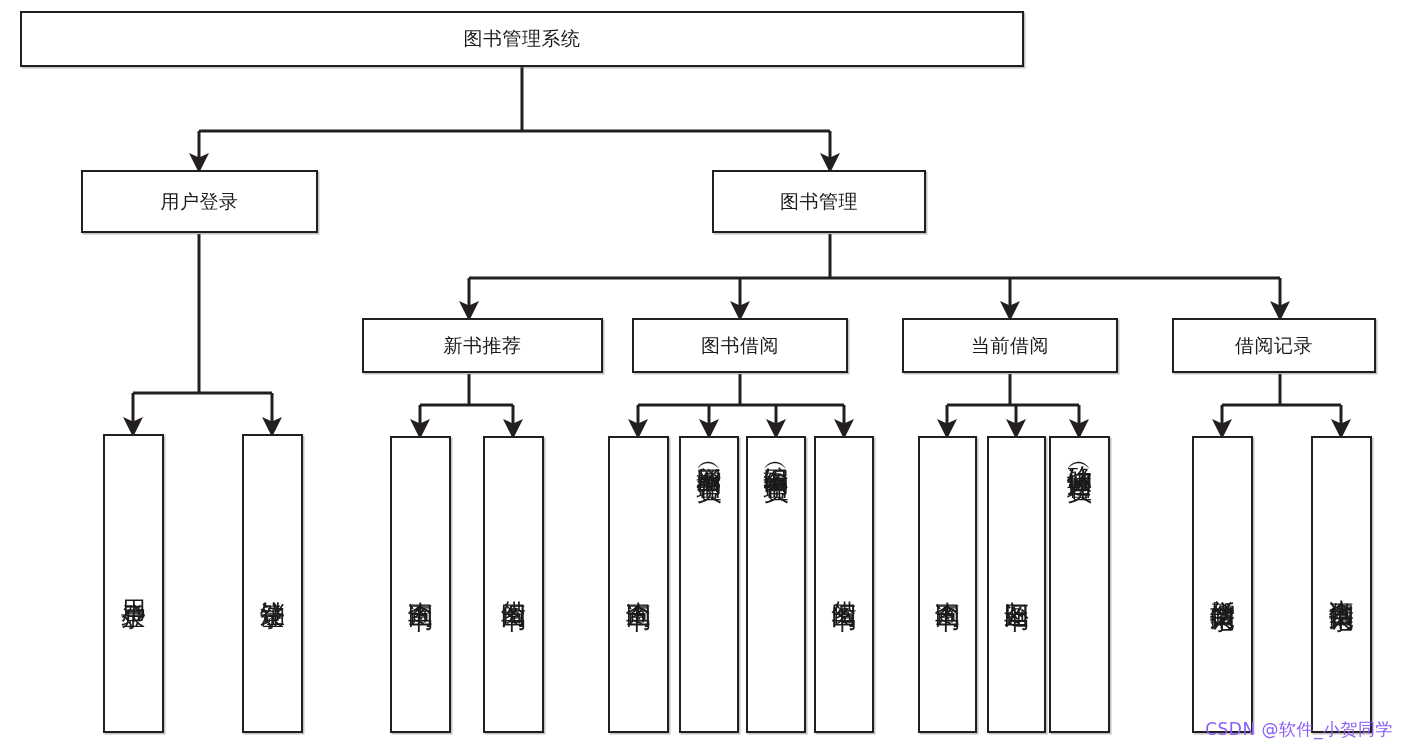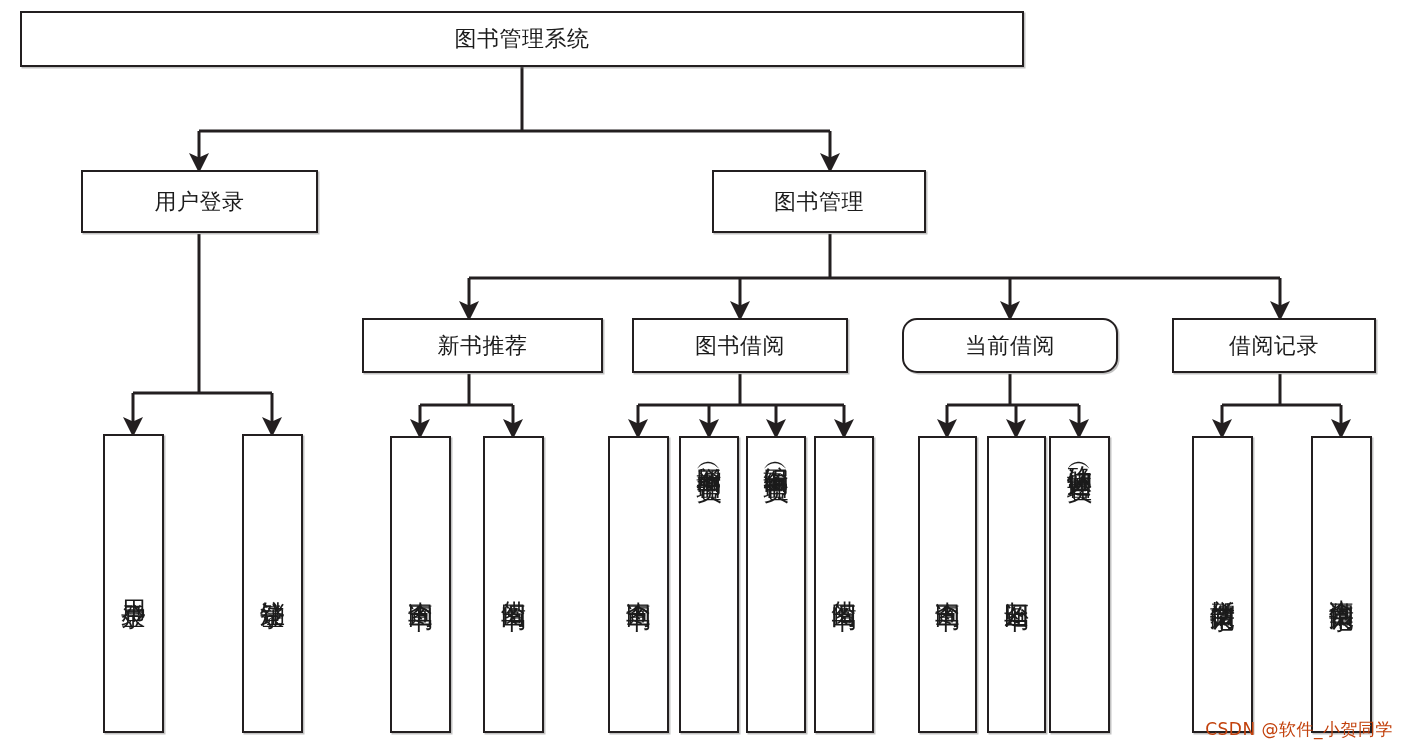--- a/index.html
+++ b/index.html
@@ -30,21 +30,21 @@
     background: #ffffff;
     border: 2.5px solid #231f20;
     box-shadow: 1.5px 1.5px 0 rgba(120,120,120,0.45);
   }
   .node-h {
     display: flex;
     align-items: center;
     justify-content: center;
   }
   .node-h .node-label {
-    font-size: 22px;
+    font-size: 19px;
     color: #1b1b1b;
     letter-spacing: 0.5px;
     white-space: nowrap;
   }
   .node-v {
     display: flex;
     align-items: flex-start;
     justify-content: center;
     padding-top: 8px;
   }
@@ -59,21 +59,21 @@
   }
   .node-v.centered {
     align-items: center;
     padding-top: 0;
   }
   .watermark {
     position: absolute;
     right: 12px;
     bottom: 6px;
     font-size: 17px;
-    color: #c2410c;
+    color: #8b5cf6;
     letter-spacing: 0.5px;
     white-space: nowrap;
     pointer-events: none;
   }
 </style>
 </head>
 <body>
 
 <div id="diagram-root">
 
@@ -137,21 +137,21 @@
   <div class="node-box node-h" style="left:712px; top:170px; width:214px; height:63px;text-align:center;">
     <span class="node-label">图书管理</span>
   </div>
 
   <div class="node-box node-h" style="left:362px; top:318px; width:241px; height:55px;">
     <span class="node-label">新书推荐</span>
   </div>
   <div class="node-box node-h" style="left:632px; top:318px; width:216px; height:55px;">
     <span class="node-label">图书借阅</span>
   </div>
-  <div class="node-box node-h" style="left:902px; top:318px; width:216px; height:55px;border-radius:15px;">
+  <div class="node-box node-h" style="left:902px; top:318px; width:216px; height:55px;">
     <span class="node-label">当前借阅</span>
   </div>
   <div class="node-box node-h" style="left:1172px; top:318px; width:204px; height:55px;">
     <span class="node-label">借阅记录</span>
   </div>
 
   <div class="node-box node-v centered" style="left:103px; top:434px; width:61px; height:299px;">
     <span class="node-label">用户登录</span>
   </div>
   <div class="node-box node-v centered" style="left:242px; top:434px; width:61px; height:299px;">

